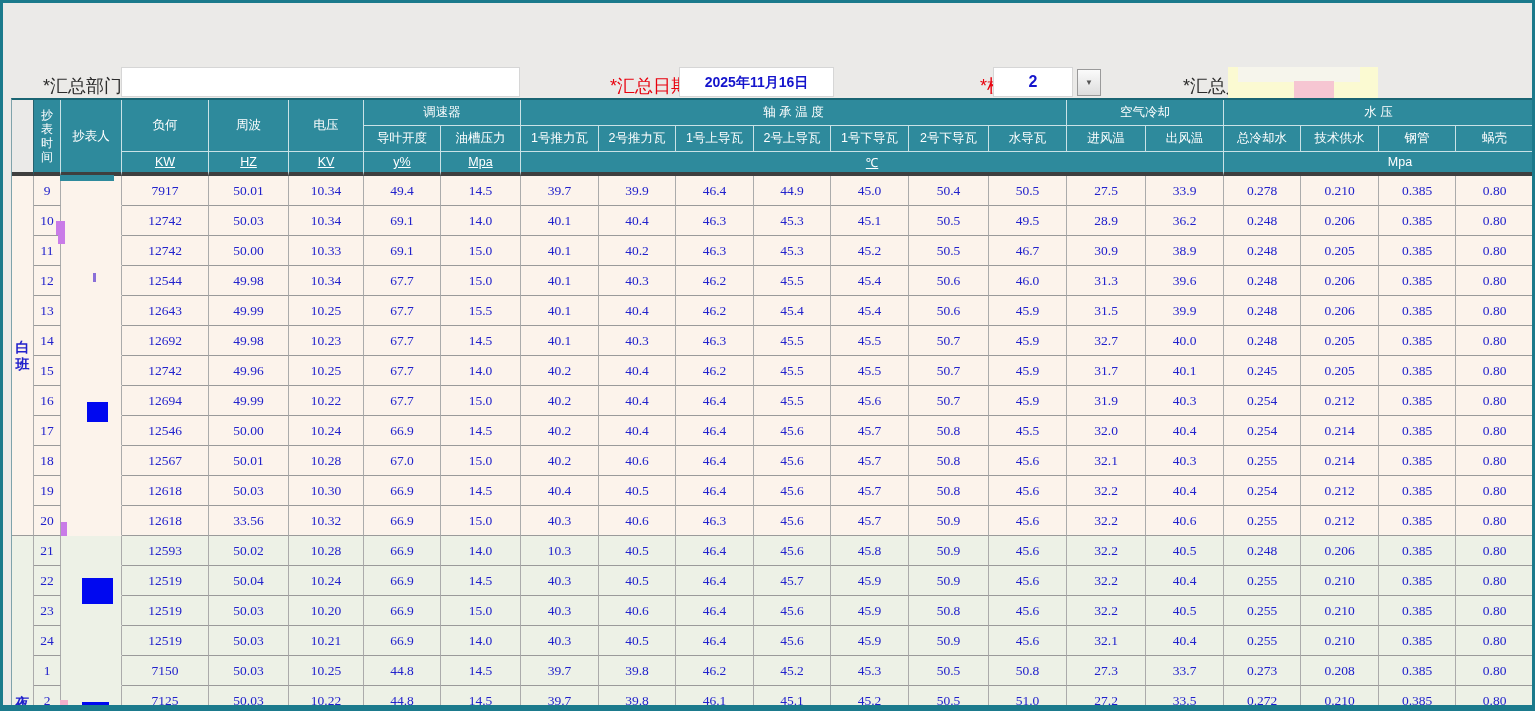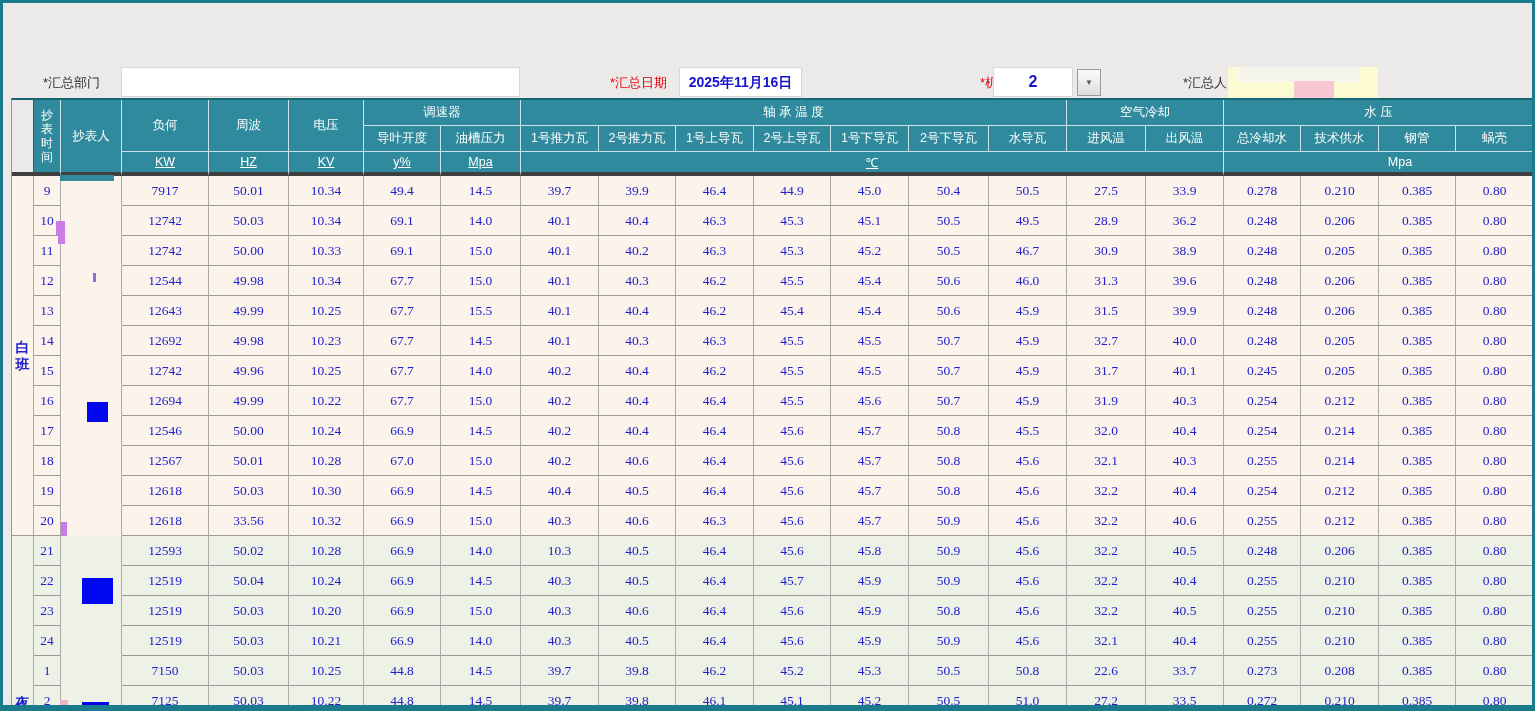--- a/index.html
+++ b/index.html
@@ -1,19 +1,19 @@
 <!DOCTYPE html>
 <html><head>
 <meta charset="utf-8">
 <style>
   html,body{margin:0;padding:0;}
   body{width:1535px;height:711px;position:relative;font-family:"Liberation Sans",sans-serif;background:#EBEAE8;}
   .frame{position:absolute;inset:0;box-sizing:border-box;border:3px solid #1B7A8C;border-bottom-width:6px;background:#EBEAE8;overflow:hidden;}
   .title{position:absolute;left:0;top:16px;width:100%;text-align:center;font-size:22px;font-weight:bold;color:#1F3864;letter-spacing:1px;}
-  .lbl{position:absolute;top:71px;font-size:13px;color:#2b2b2b;white-space:nowrap;}
+  .lbl{position:absolute;top:71px;font-size:18px;color:#2b2b2b;white-space:nowrap;}
   .lbl.red{color:#E8000D;}
   .input{position:absolute;top:64px;height:30px;background:#FFFFFF;border:1px solid #D6D6D6;box-sizing:border-box;}
   .input .val{display:block;width:100%;text-align:center;line-height:28px;font-size:14px;font-weight:bold;color:#1414CC;}
   .dd-btn{position:absolute;top:66px;width:24px;height:27px;background:linear-gradient(#FBFBFB,#DDDDDD);border:1px solid #9A9A9A;box-sizing:border-box;text-align:center;line-height:25px;font-size:8px;color:#555;}
   .person-field{position:absolute;top:64px;height:31px;background:#FBFAD2;}
   .pf-white{position:absolute;left:10px;top:0;width:122px;height:15px;background:#F6F5EC;}
   .pf-pink{position:absolute;left:66px;top:14px;width:40px;height:17px;background:#F6C6D2;}
   table{position:absolute;left:8px;top:95px;width:1522px;table-layout:fixed;border-collapse:separate;border-spacing:0;border-left:1px solid #7FA3AB;border-top:2px solid #1A6573;}
   th,td{box-sizing:border-box;padding:0;overflow:hidden;}
   thead th{background:#2E8A9C;color:#FFFFFF;font-size:12.5px;font-weight:normal;text-align:center;vertical-align:middle;border-right:1px solid rgba(255,255,255,.75);border-bottom:1px solid rgba(255,255,255,.75);}
@@ -35,21 +35,21 @@
 
 <div class="frame">
 
 
   <span class="lbl" style="left:40px">*汇总部门</span>
   <div class="input" style="left:118px;width:399px">
       <span class="val"></span>
     </div>
 
   <span class="lbl red" style="left:607px">*汇总日期</span>
-  <div class="input" style="left:676px;width:123px">
+  <div class="input" style="left:676px;width:155px">
       <span class="val">2025年11月16日</span>
     </div>
 
   <span class="lbl red" style="left:977px">*机组编号</span>
   <div class="input" style="left:990px;width:80px">
       <span class="val" style="font-size:16px">2</span>
     </div>
   <div class="dd-btn" style="left:1074px"><span>▼</span></div>
 
   <span class="lbl" style="left:1180px">*汇总人</span>
@@ -490,21 +490,21 @@
           <td>10.25</td>
           <td>44.8</td>
           <td>14.5</td>
           <td>39.7</td>
           <td>39.8</td>
           <td>46.2</td>
           <td>45.2</td>
           <td>45.3</td>
           <td>50.5</td>
           <td>50.8</td>
-          <td>22.6</td>
+          <td>27.3</td>
           <td>33.7</td>
           <td>0.273</td>
           <td>0.208</td>
           <td>0.385</td>
           <td>0.80</td>
         </tr>
         <tr class="night">
           <td class="time">2</td>
           <td class="person"></td>
           <td>7125</td>

